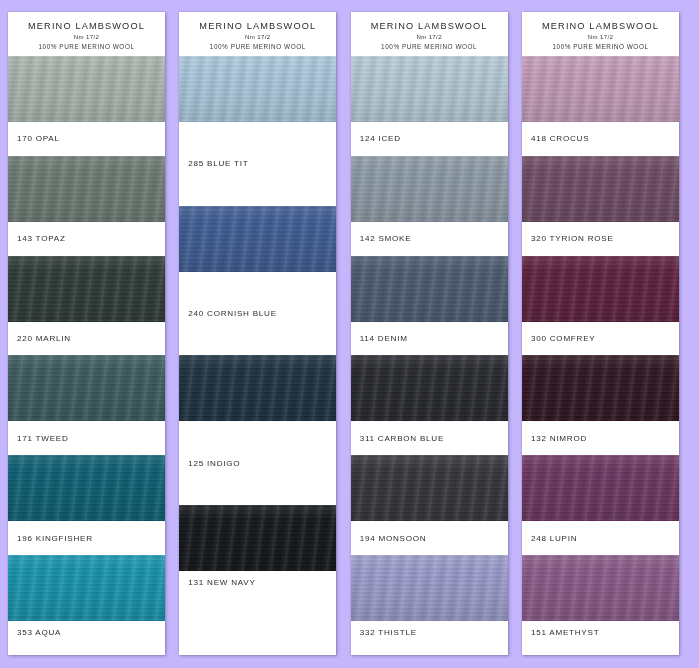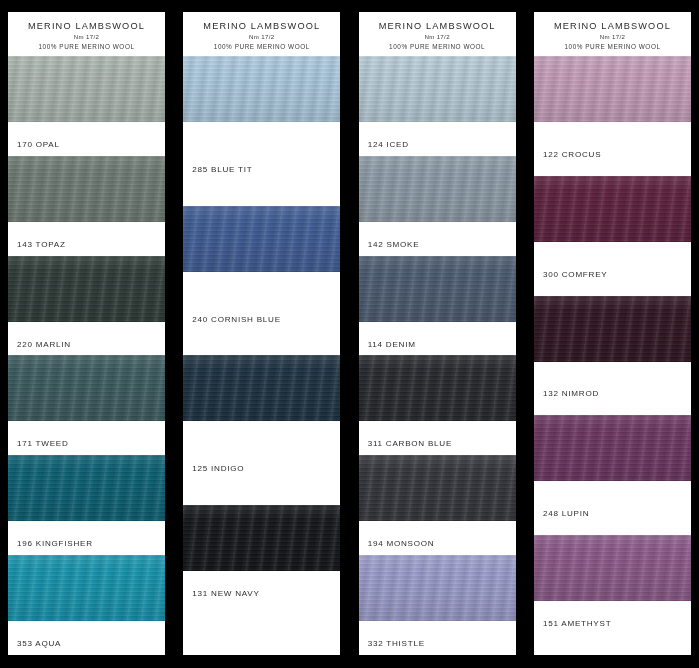--- a/index.html
+++ b/index.html
@@ -11,24 +11,24 @@
     width: 699px;
     height: 668px;
     font-family: "Liberation Sans", sans-serif;
     overflow: hidden;
   }
 
   .sheet {
     position: relative;
     width: 699px;
     height: 668px;
-    background: #000000;
+    background: #c4b5fd;
     display: flex;
     justify-content: space-between;
-    padding: 12px 8px 13px 8px;
+    padding: 12px 20px 13px 8px;
     box-sizing: border-box;
   }
 
   .card {
     width: 157px;
     background: #ffffff;
     box-shadow: 1px 1px 3px rgba(0,0,0,0.30), 0 0 0 0.5px rgba(0,0,0,0.07);
     display: flex;
     flex-direction: column;
     overflow: hidden;
@@ -68,21 +68,20 @@
   .rows {
     flex: 1 1 auto;
     display: flex;
     flex-direction: column;
   }
   .row {
     flex: 1 1 0;
     display: flex;
     flex-direction: column;
     min-height: 0;
-    gap: 11px;
   }
   .swatch {
     flex: 0 0 66px;
     position: relative;
     overflow: hidden;
   }
   
   .swatch::before {
     content: "";
     position: absolute;
@@ -236,21 +235,25 @@
 
   <div class="card">
     <div class="card-head">
       <div class="brand">MERINO LAMBSWOOL</div>
       <div class="count">Nm 17/2</div>
       <div class="composition">100% PURE MERINO WOOL</div>
     </div>
     <div class="rows">
       <div class="row">
         <div class="swatch" style="background-color: rgb(196, 156, 184);"></div>
-        <div class="label">122 CROCUS</div>
+        <div class="label">418 CROCUS</div>
+      </div>
+      <div class="row">
+        <div class="swatch" style="background-color: rgb(110, 74, 99);"></div>
+        <div class="label">320 TYRION ROSE</div>
       </div>
       <div class="row">
         <div class="swatch" style="background-color: rgb(92, 31, 60);"></div>
         <div class="label">300 COMFREY</div>
       </div>
       <div class="row">
         <div class="swatch" style="background-color: rgb(46, 20, 32);"></div>
         <div class="label">132 NIMROD</div>
       </div>
       <div class="row">

